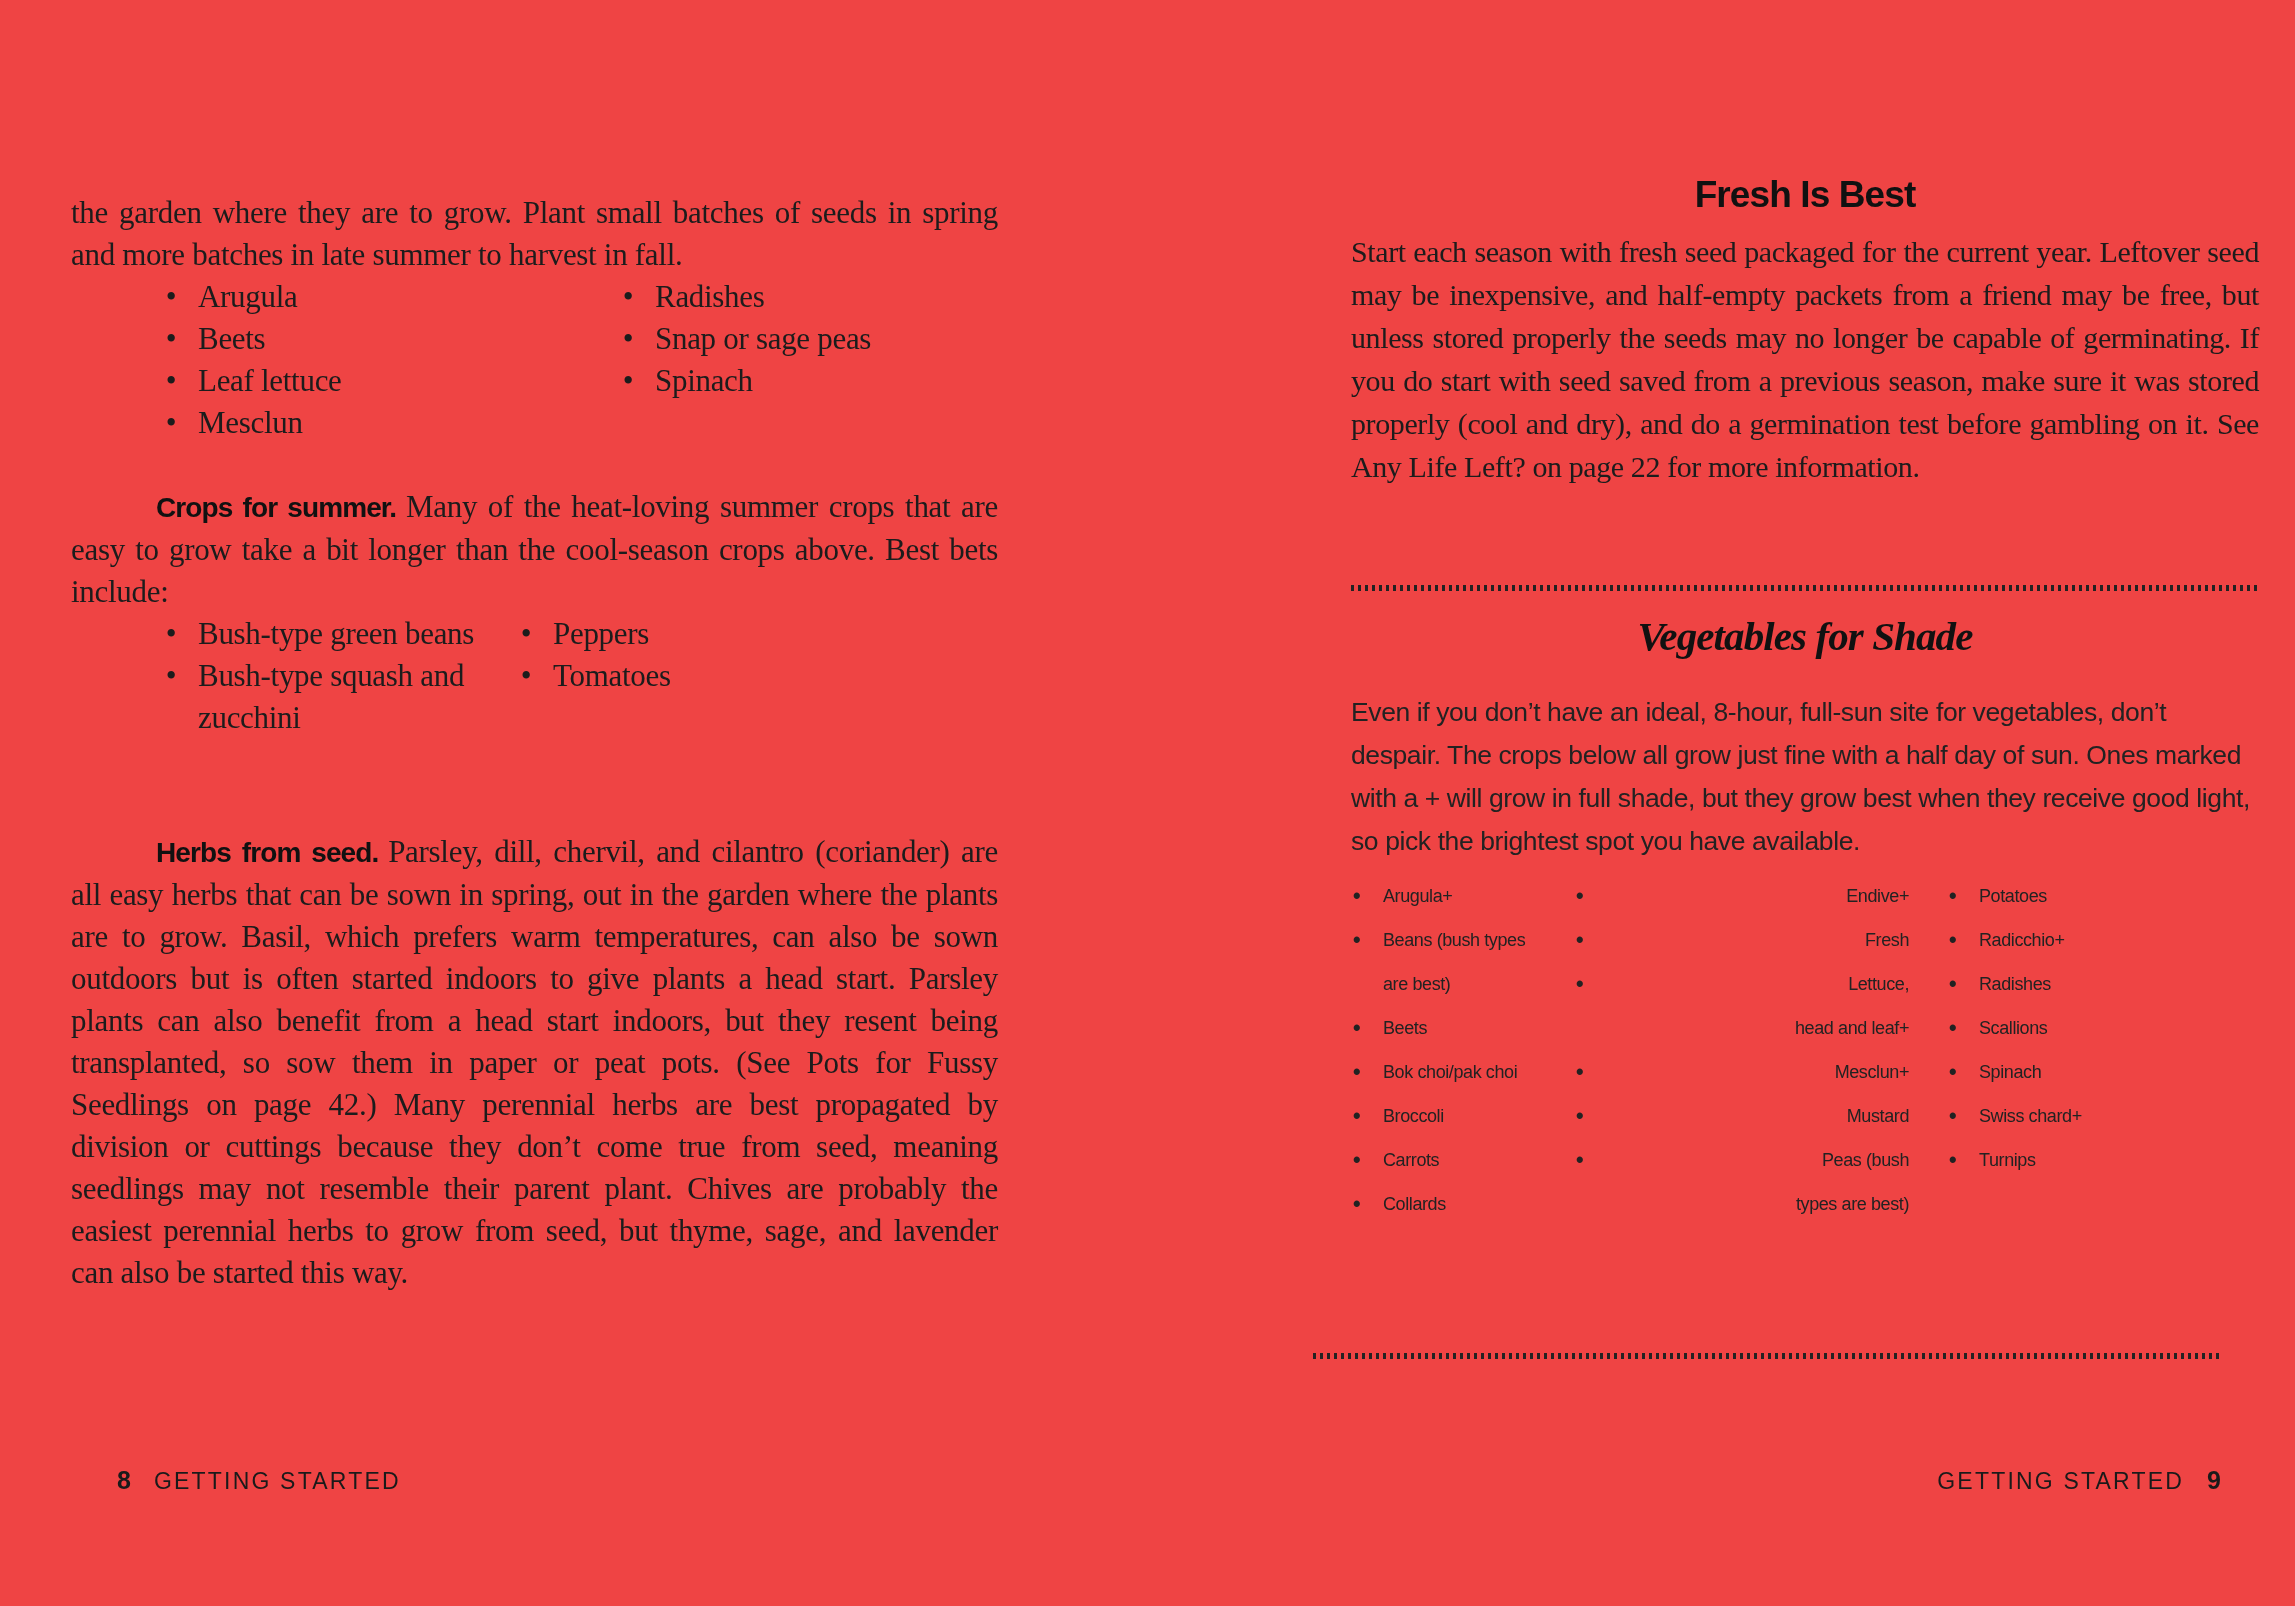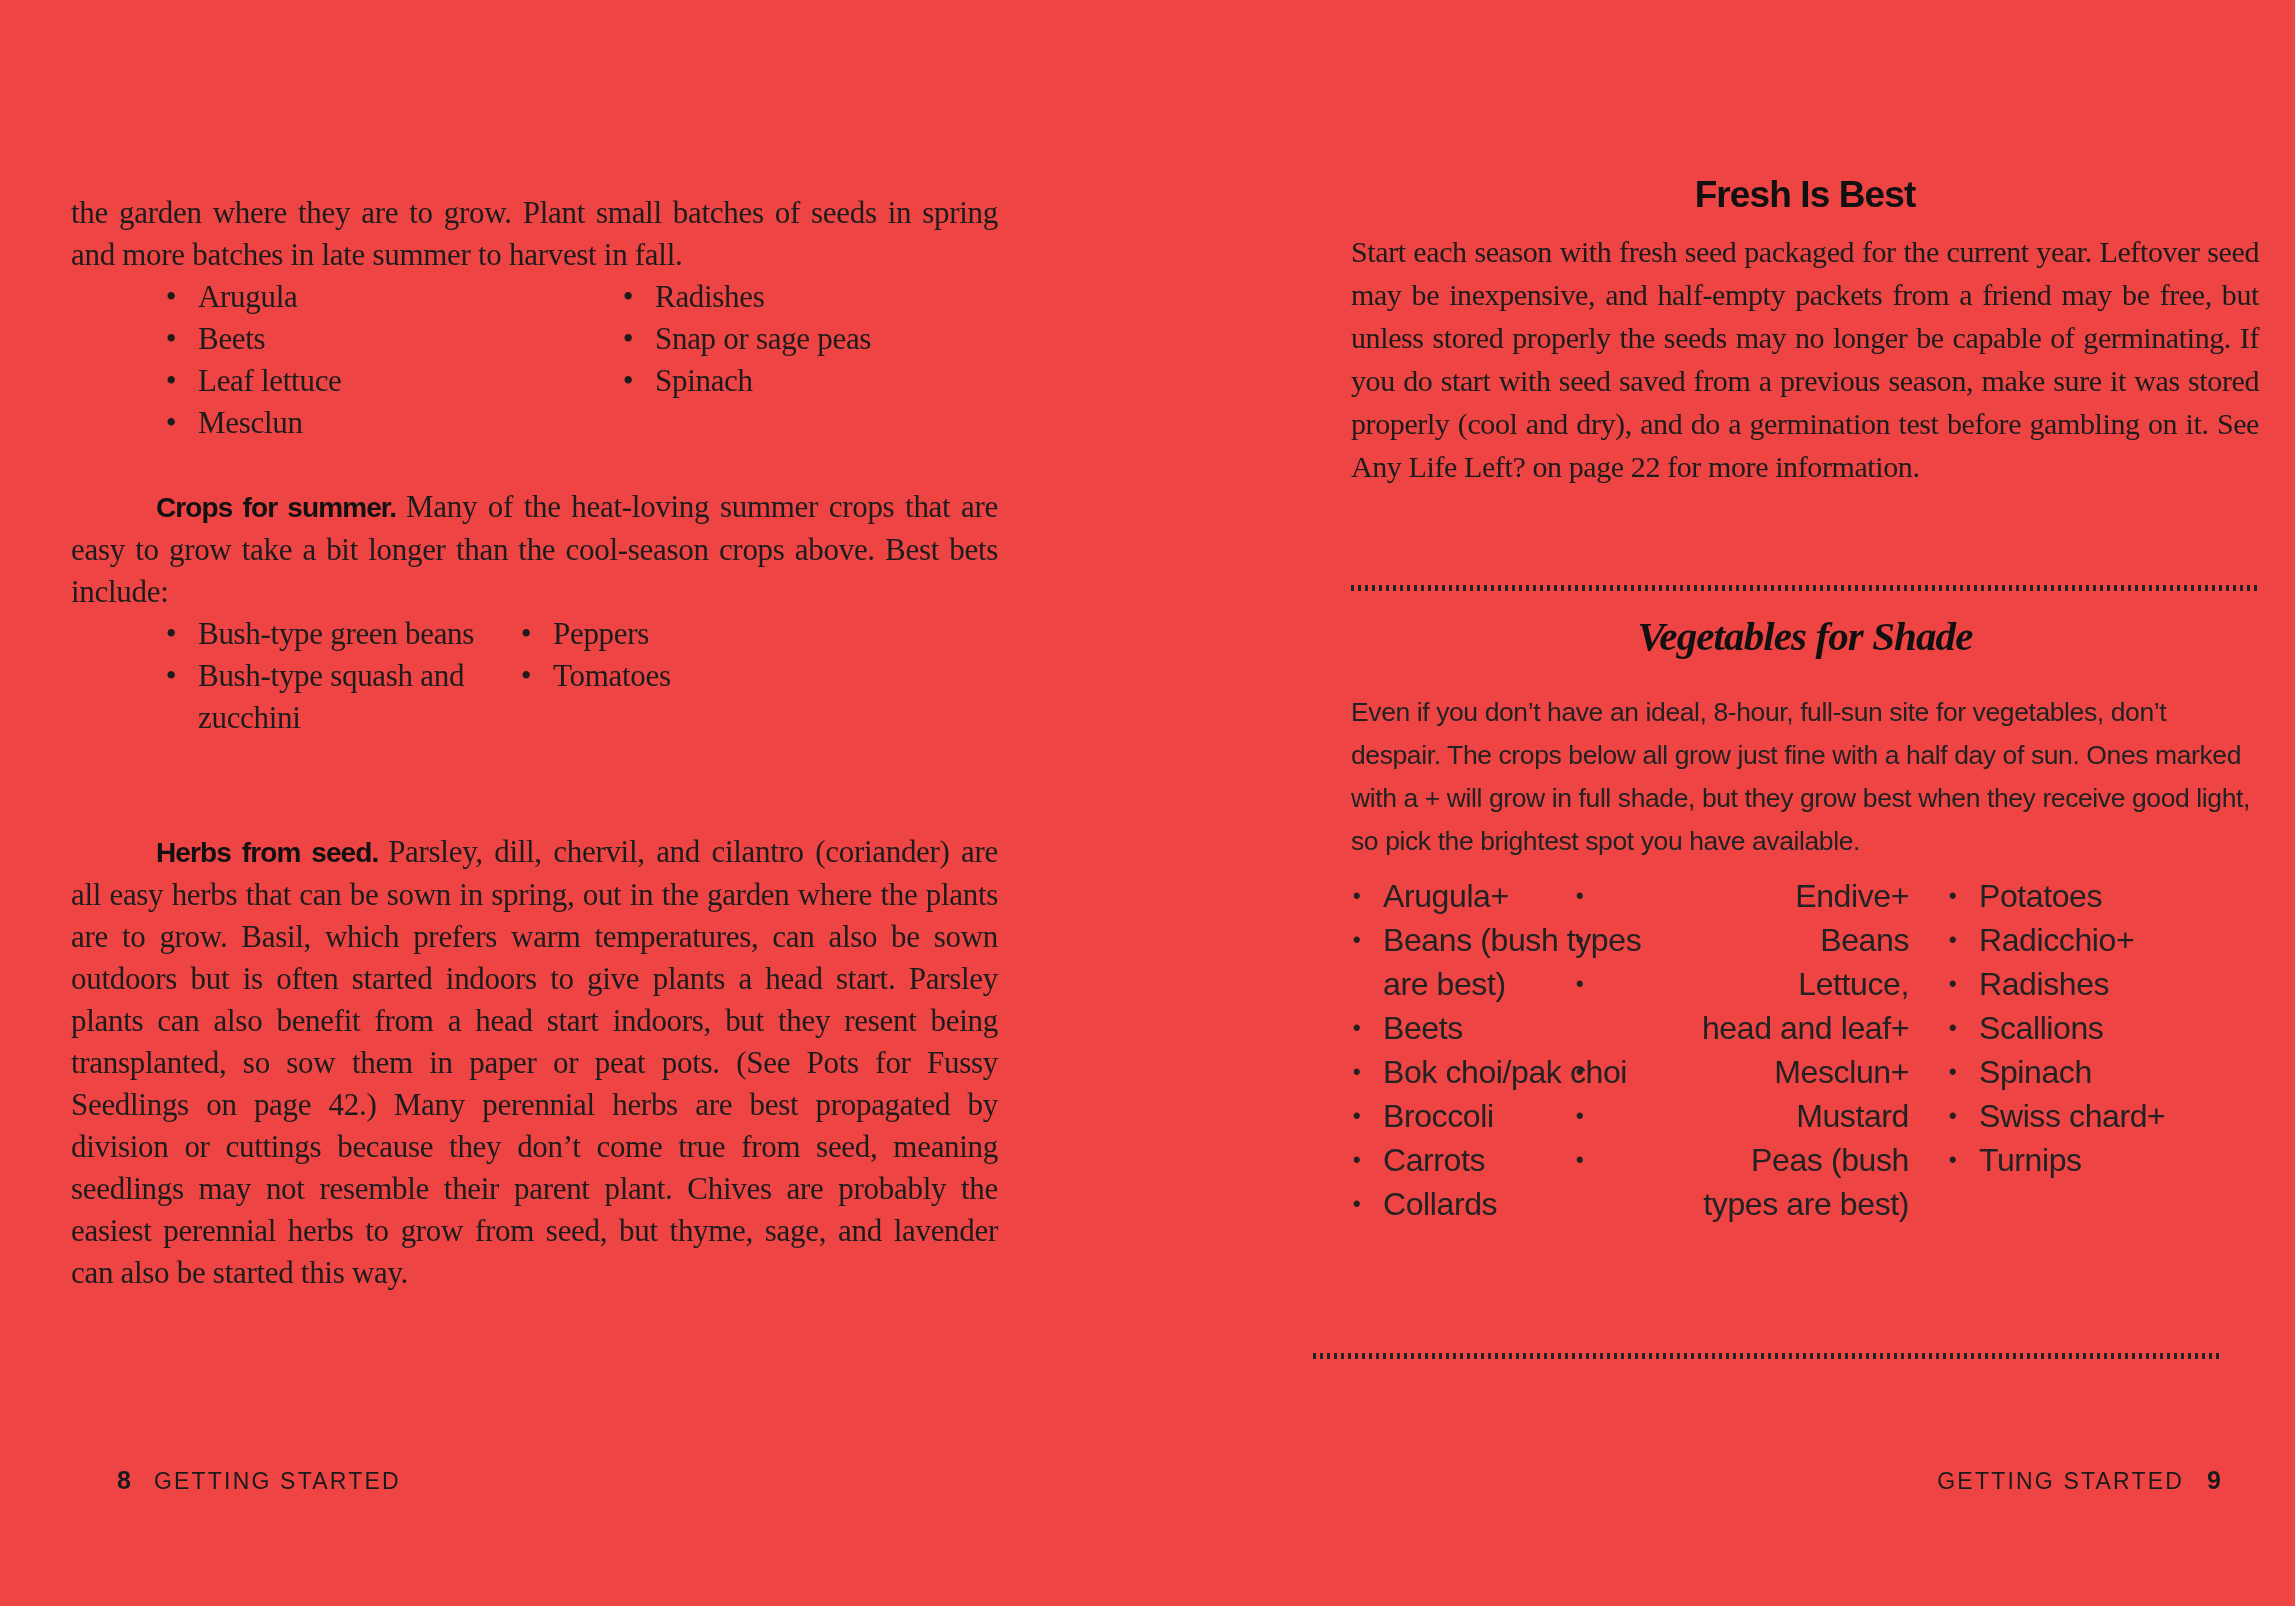--- a/index.html
+++ b/index.html
@@ -31,21 +31,21 @@
   .fresh-para{font-size:30px;line-height:43px;letter-spacing:-0.4px;text-align:justify;margin:14px 0 0 0;color:#1c1c1c;}
   .dotted{height:6.2px;margin-top:97px;
           background:repeating-linear-gradient(90deg,#222 0 2.6px,transparent 2.6px 7px);}
   .dotted-bottom{position:absolute;left:1313px;top:1353px;width:908px;height:6.2px;margin:0;
           background:repeating-linear-gradient(90deg,#222 0 2.6px,transparent 2.6px 7px);}
   .shade-title{font-family:"Liberation Serif",serif;font-style:italic;font-size:41px;line-height:49px;
                letter-spacing:-0.9px;text-align:center;margin:21px 0 0 0;color:#111;}
   .shade-para{font-family:"Liberation Sans",sans-serif;font-size:26.5px;line-height:43px;letter-spacing:-0.4px;
               margin:30px 0 0 0;color:#222;}
   .shade-list{position:relative;height:362px;margin-top:10.6px;
-              font-family:"Liberation Sans",sans-serif;font-size:32px;line-height:44px;letter-spacing:-0.4px;color:#222;}
+              font-family:"Liberation Sans",sans-serif;font-size:18px;line-height:44px;letter-spacing:-0.4px;color:#222;}
   .shade-list ul{list-style:none;margin:0;padding:0;position:absolute;top:0;width:335px;}
   .shade-list ul li{position:relative;padding-left:32px;white-space:pre-line;}
   .shade-list ul li::before{content:"\2022";position:absolute;left:1.8px;font-size:23px;}
   .ul-shade-1{left:0;}
   .ul-shade-2{left:223px;text-align:right;}
   .ul-shade-3{left:596px;}
 
   
   .footer{position:absolute;top:1466px;font-family:"Liberation Sans",sans-serif;font-size:23px;
           letter-spacing:2.2px;color:#1a1a1a;white-space:nowrap;}
@@ -117,21 +117,21 @@
           <li>Beans (bush types
 are best)</li>
           <li>Beets</li>
           <li>Bok choi/pak choi</li>
           <li>Broccoli</li>
           <li>Carrots</li>
           <li>Collards</li>
         </ul>
       <ul class="ul-shade-2">
           <li>Endive+</li>
-          <li>Beans</li>
+          <li>Fresh</li>
           <li>Lettuce,
 head and leaf+</li>
           <li>Mesclun+</li>
           <li>Mustard</li>
           <li>Peas (bush
 types are best)</li>
         </ul>
       <ul class="ul-shade-3">
           <li>Potatoes</li>
           <li>Radicchio+</li>

